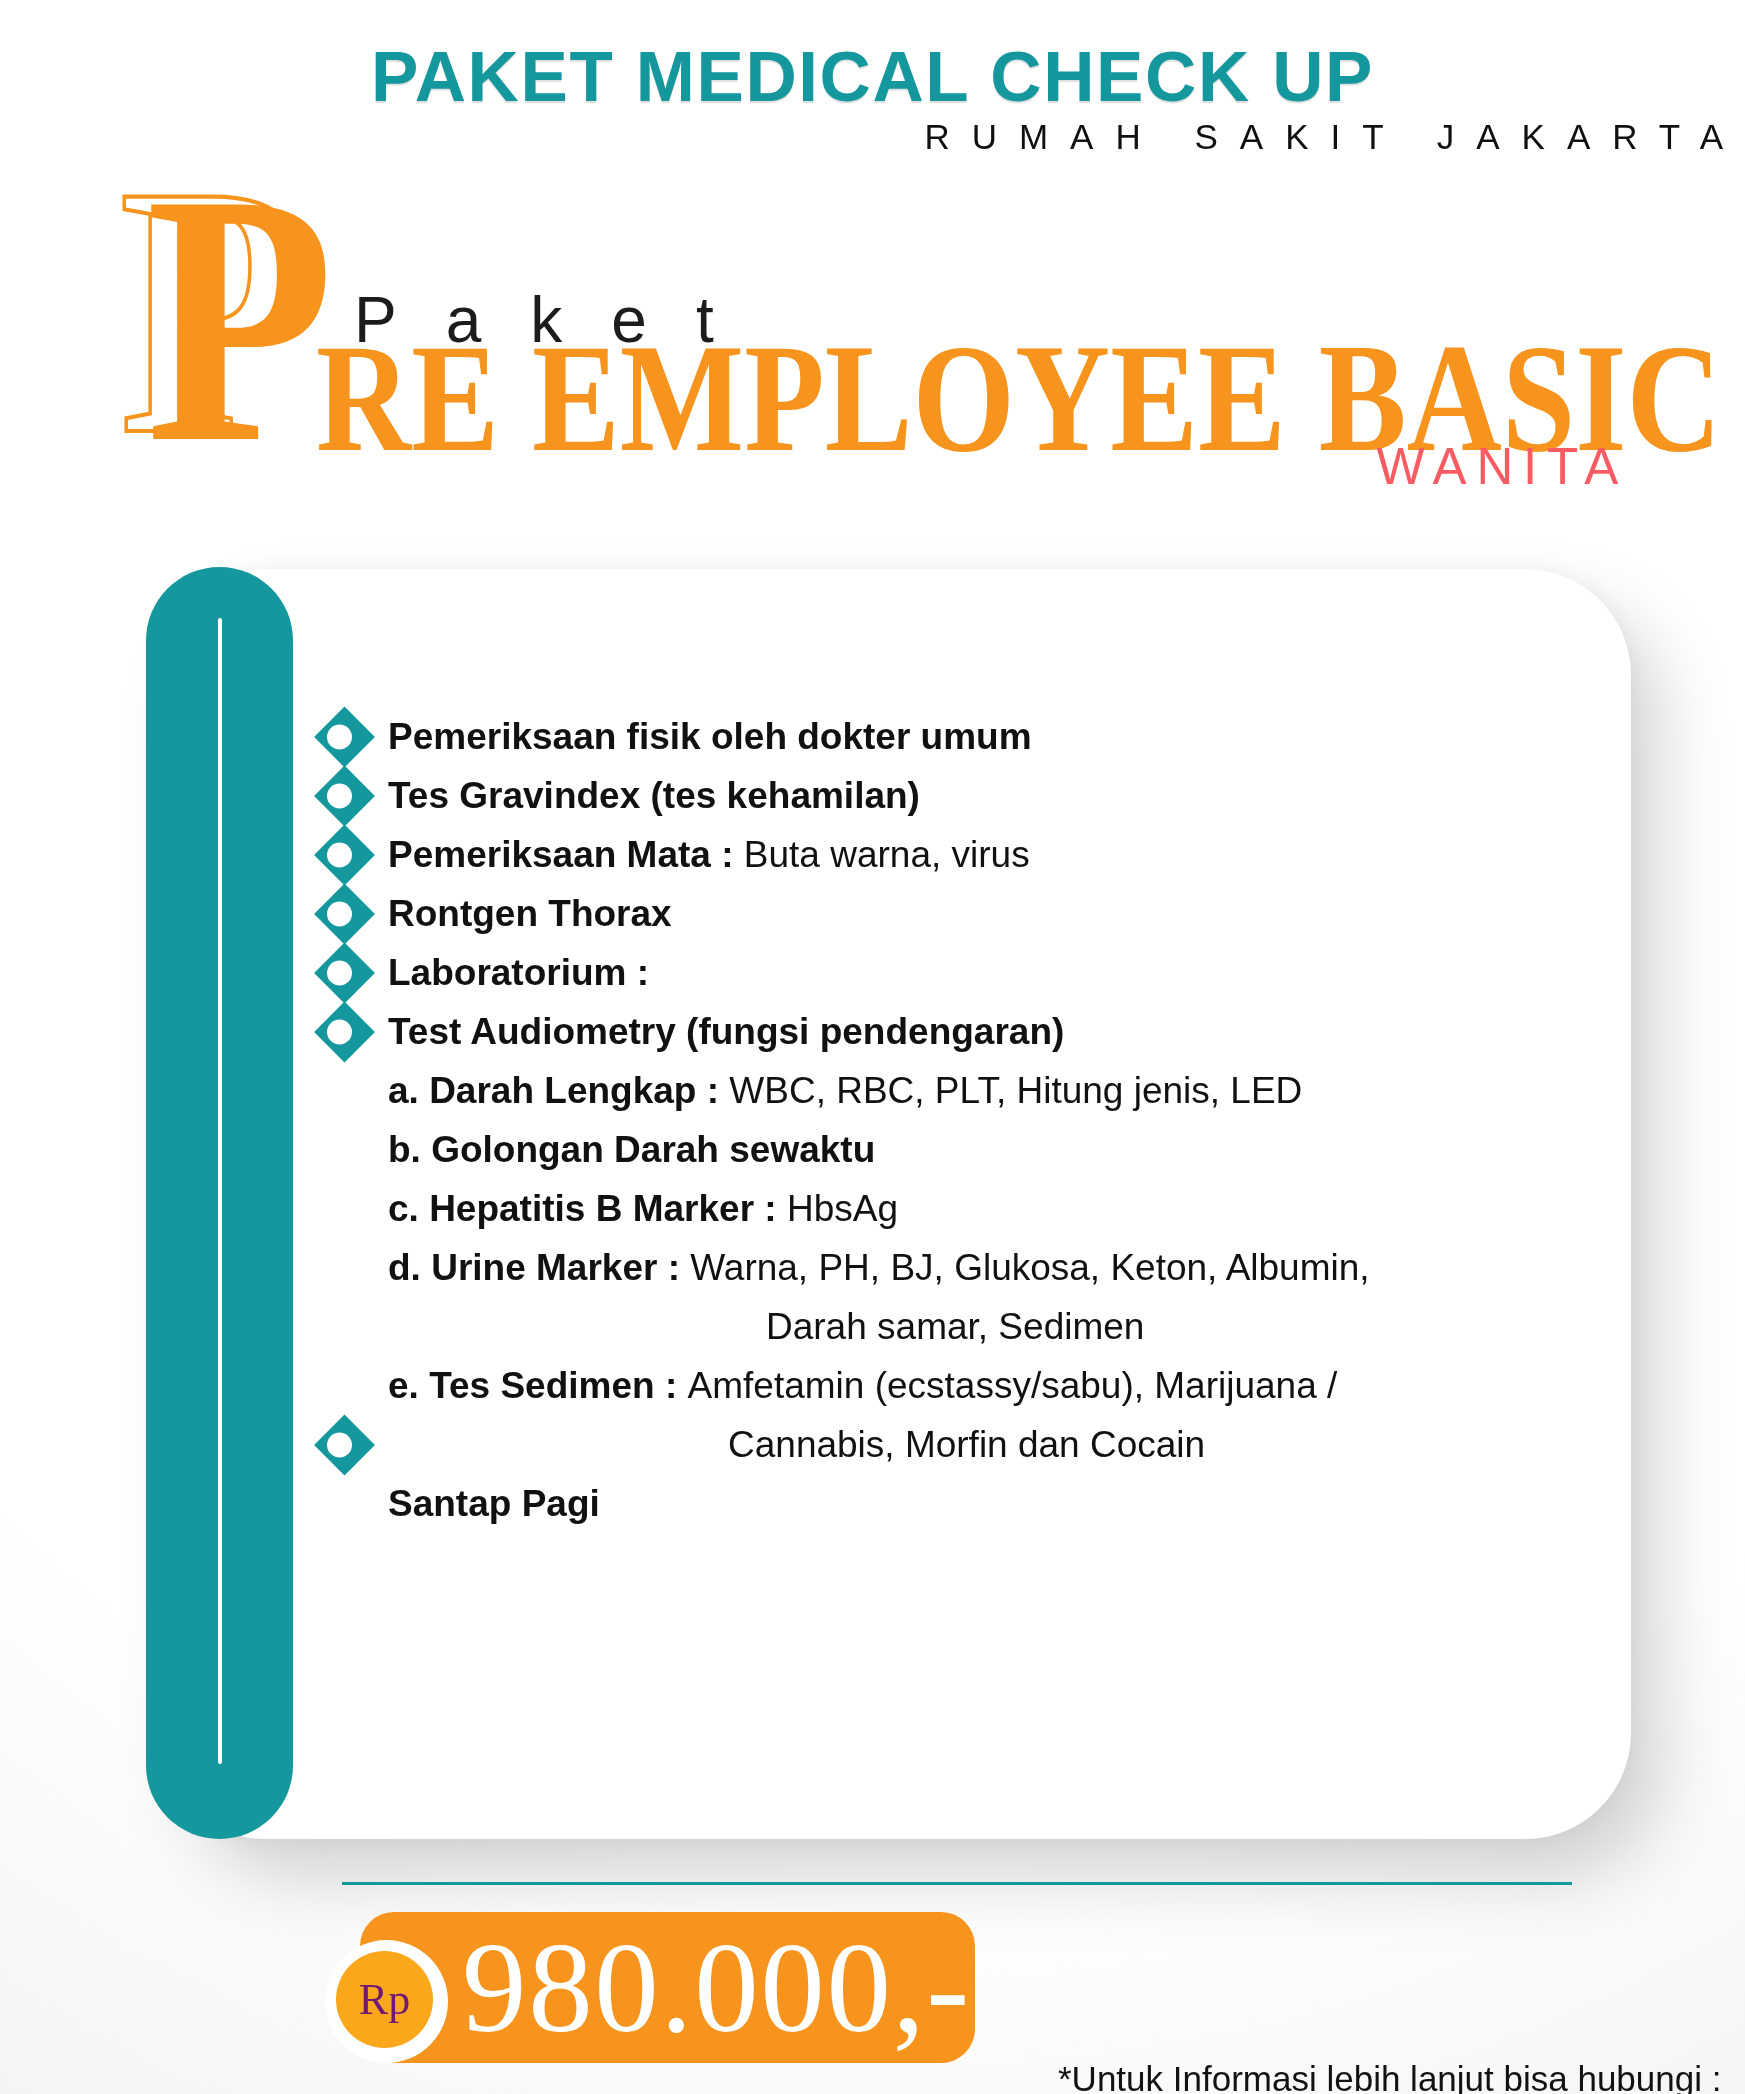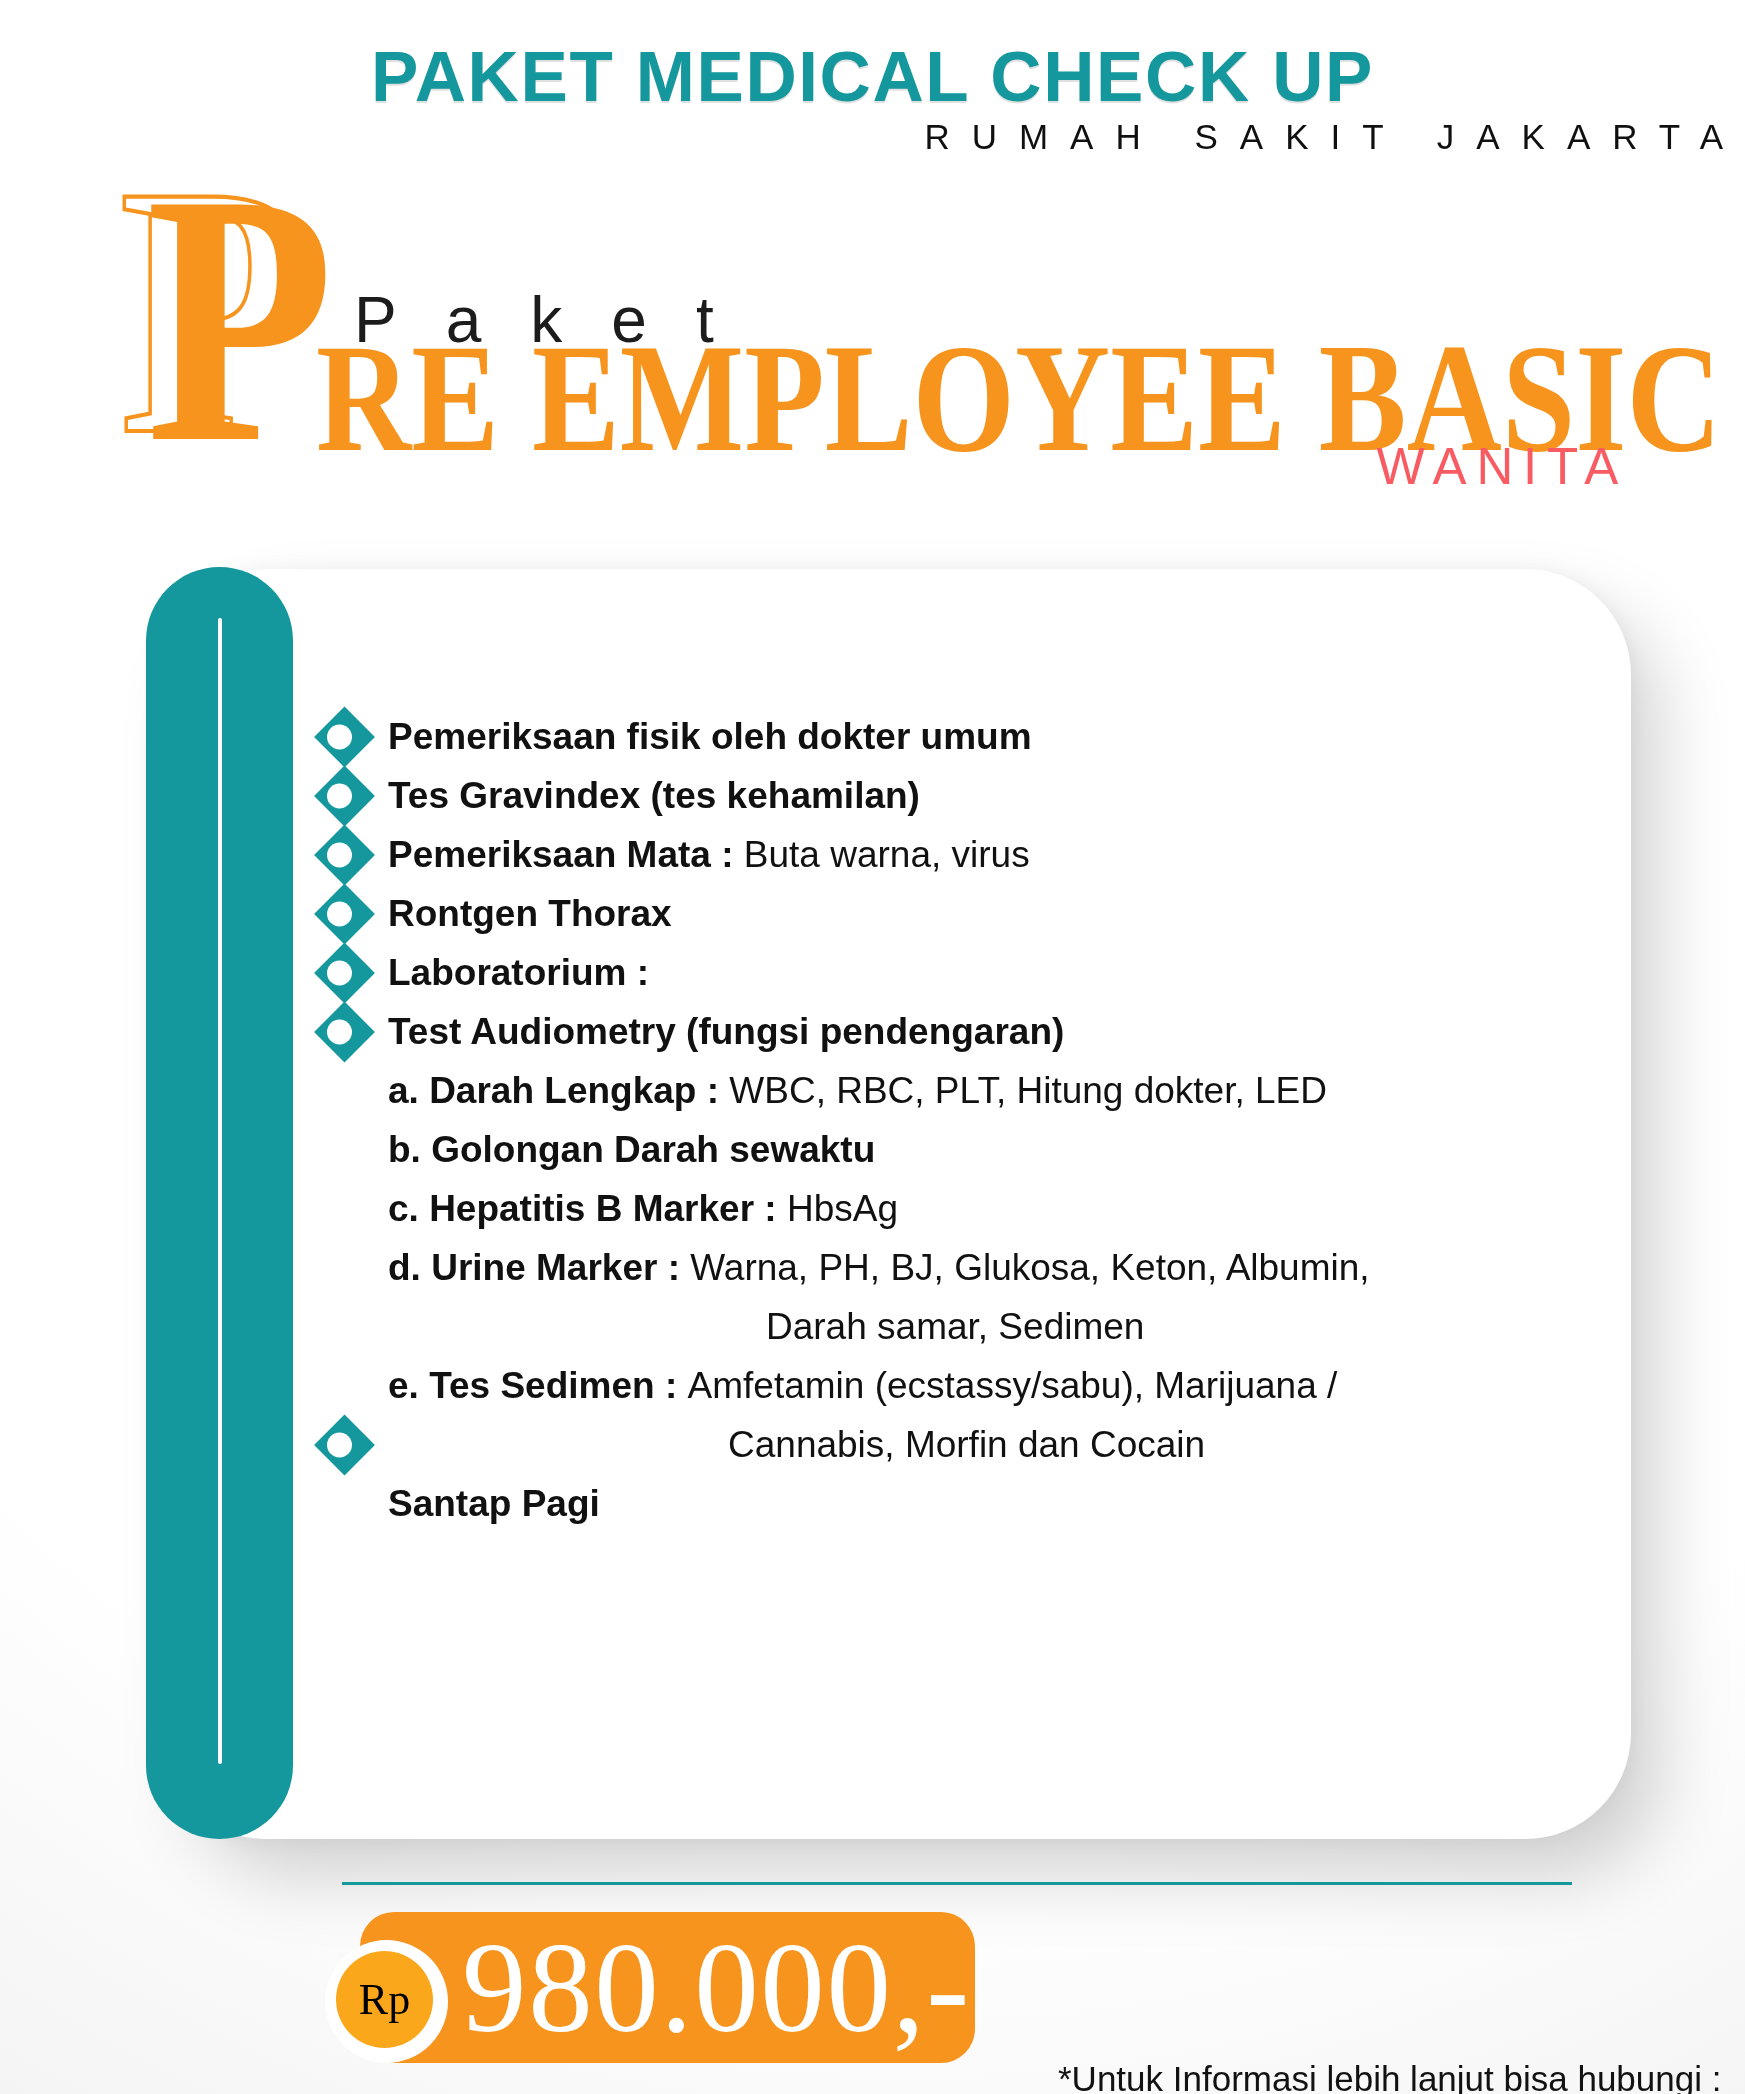--- a/index.html
+++ b/index.html
@@ -114,21 +114,21 @@
     letter-spacing:1.6px;
   }
   .rp-ring{
     position:absolute;left:325px;top:1940px;width:123px;height:123px;
     background:#ffffff;border-radius:50%;
   }
   .rp-circle{
     position:absolute;left:336px;top:1951px;width:97px;height:97px;
     background:var(--amber);border-radius:50%;
     display:flex;align-items:center;justify-content:center;
-    font-family:"Liberation Serif",serif;font-size:44px;color:#000000;
+    font-family:"Liberation Serif",serif;font-size:44px;color:#701a75;
   }
   .contact{
     position:absolute;left:1058px;top:1936px;width:622px;
     font-size:35px;color:#121212;line-height:57px;white-space:pre;
   }
 </style>
 </head>
 <body>
 
 <div class="page">
@@ -151,21 +151,21 @@
     <div class="side-line"></div>
   </div>
 
   <ul class="items">
     <li class="has-bullet"><span class="b">Pemeriksaan fisik oleh dokter umum</span><span class="r"></span></li>
     <li class="has-bullet"><span class="b">Tes Gravindex (tes kehamilan)</span><span class="r"></span></li>
     <li class="has-bullet"><span class="b">Pemeriksaan Mata : </span><span class="r">Buta warna, virus</span></li>
     <li class="has-bullet"><span class="b">Rontgen Thorax</span><span class="r"></span></li>
     <li class="has-bullet"><span class="b">Laboratorium :</span><span class="r"></span></li>
     <li class="has-bullet"><span class="b">Test Audiometry (fungsi pendengaran)</span><span class="r"></span></li>
-    <li><span class="b">a. Darah Lengkap : </span><span class="r">WBC, RBC, PLT, Hitung dokter, LED</span></li>
+    <li><span class="b">a. Darah Lengkap : </span><span class="r">WBC, RBC, PLT, Hitung jenis, LED</span></li>
     <li><span class="b">b. Golongan Darah sewaktu</span><span class="r"></span></li>
     <li><span class="b">c. Hepatitis B Marker : </span><span class="r">HbsAg</span></li>
     <li><span class="b">d. Urine Marker : </span><span class="r">Warna, PH, BJ, Glukosa, Keton, Albumin,</span></li>
     <li class="indent-a"><span class="r">Darah samar, Sedimen</span></li>
     <li><span class="b">e. Tes Sedimen : </span><span class="r">Amfetamin (ecstassy/sabu), Marijuana /</span></li>
     <li class="indent-b has-bullet"><span class="r">Cannabis, Morfin dan Cocain</span></li>
     <li><span class="b">Santap Pagi</span><span class="r"></span></li>
   </ul>
 
   <div class="divider"></div>

